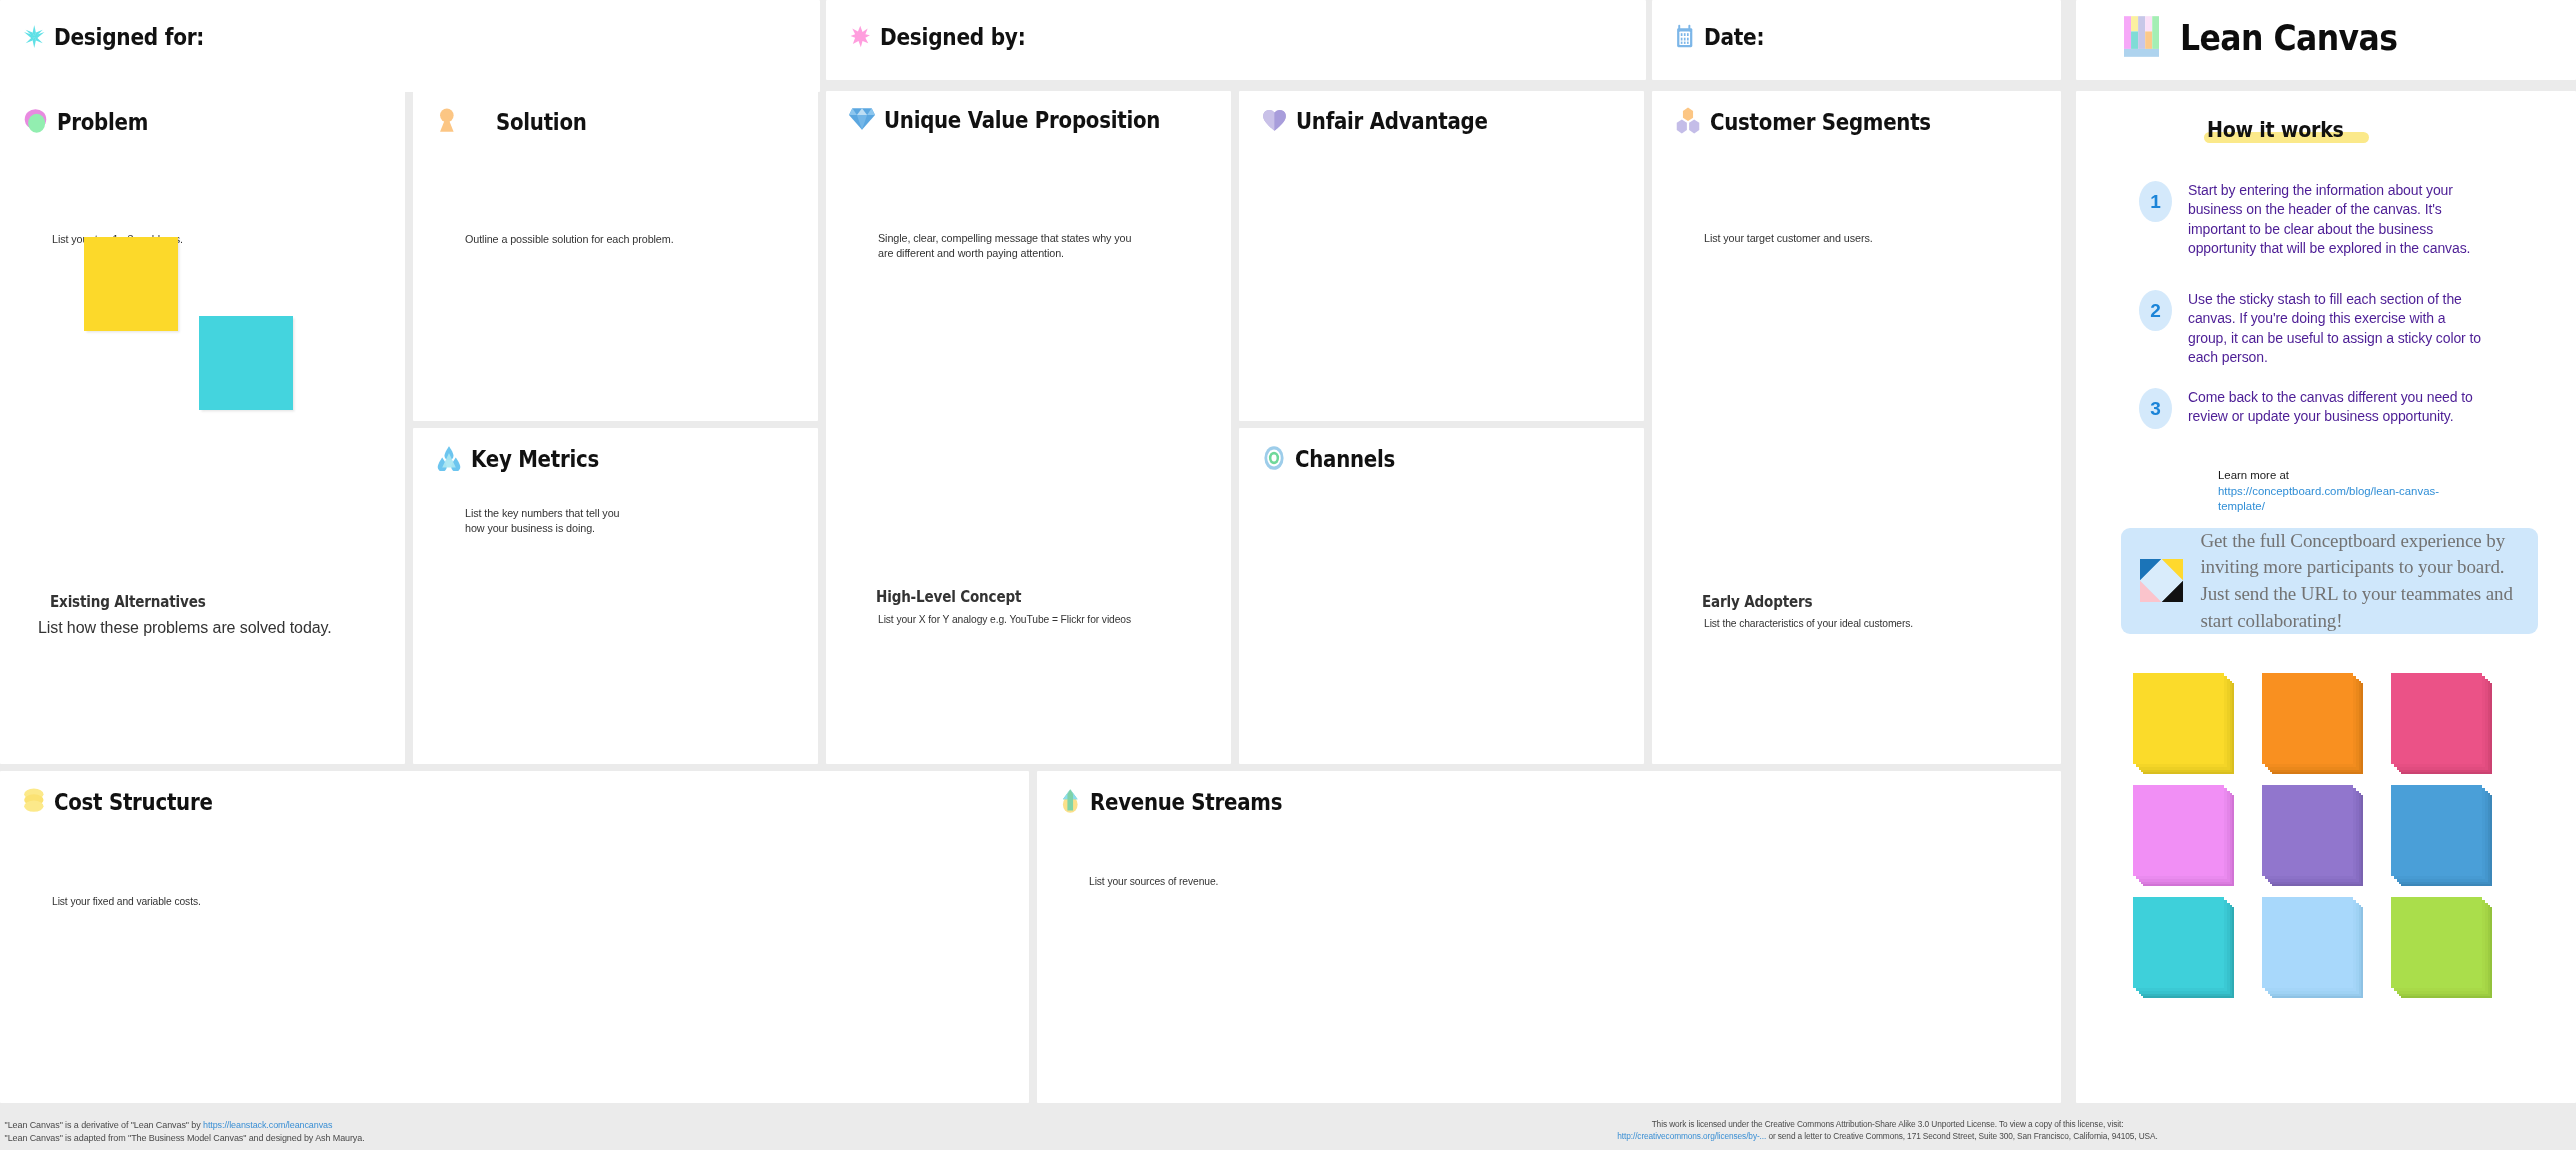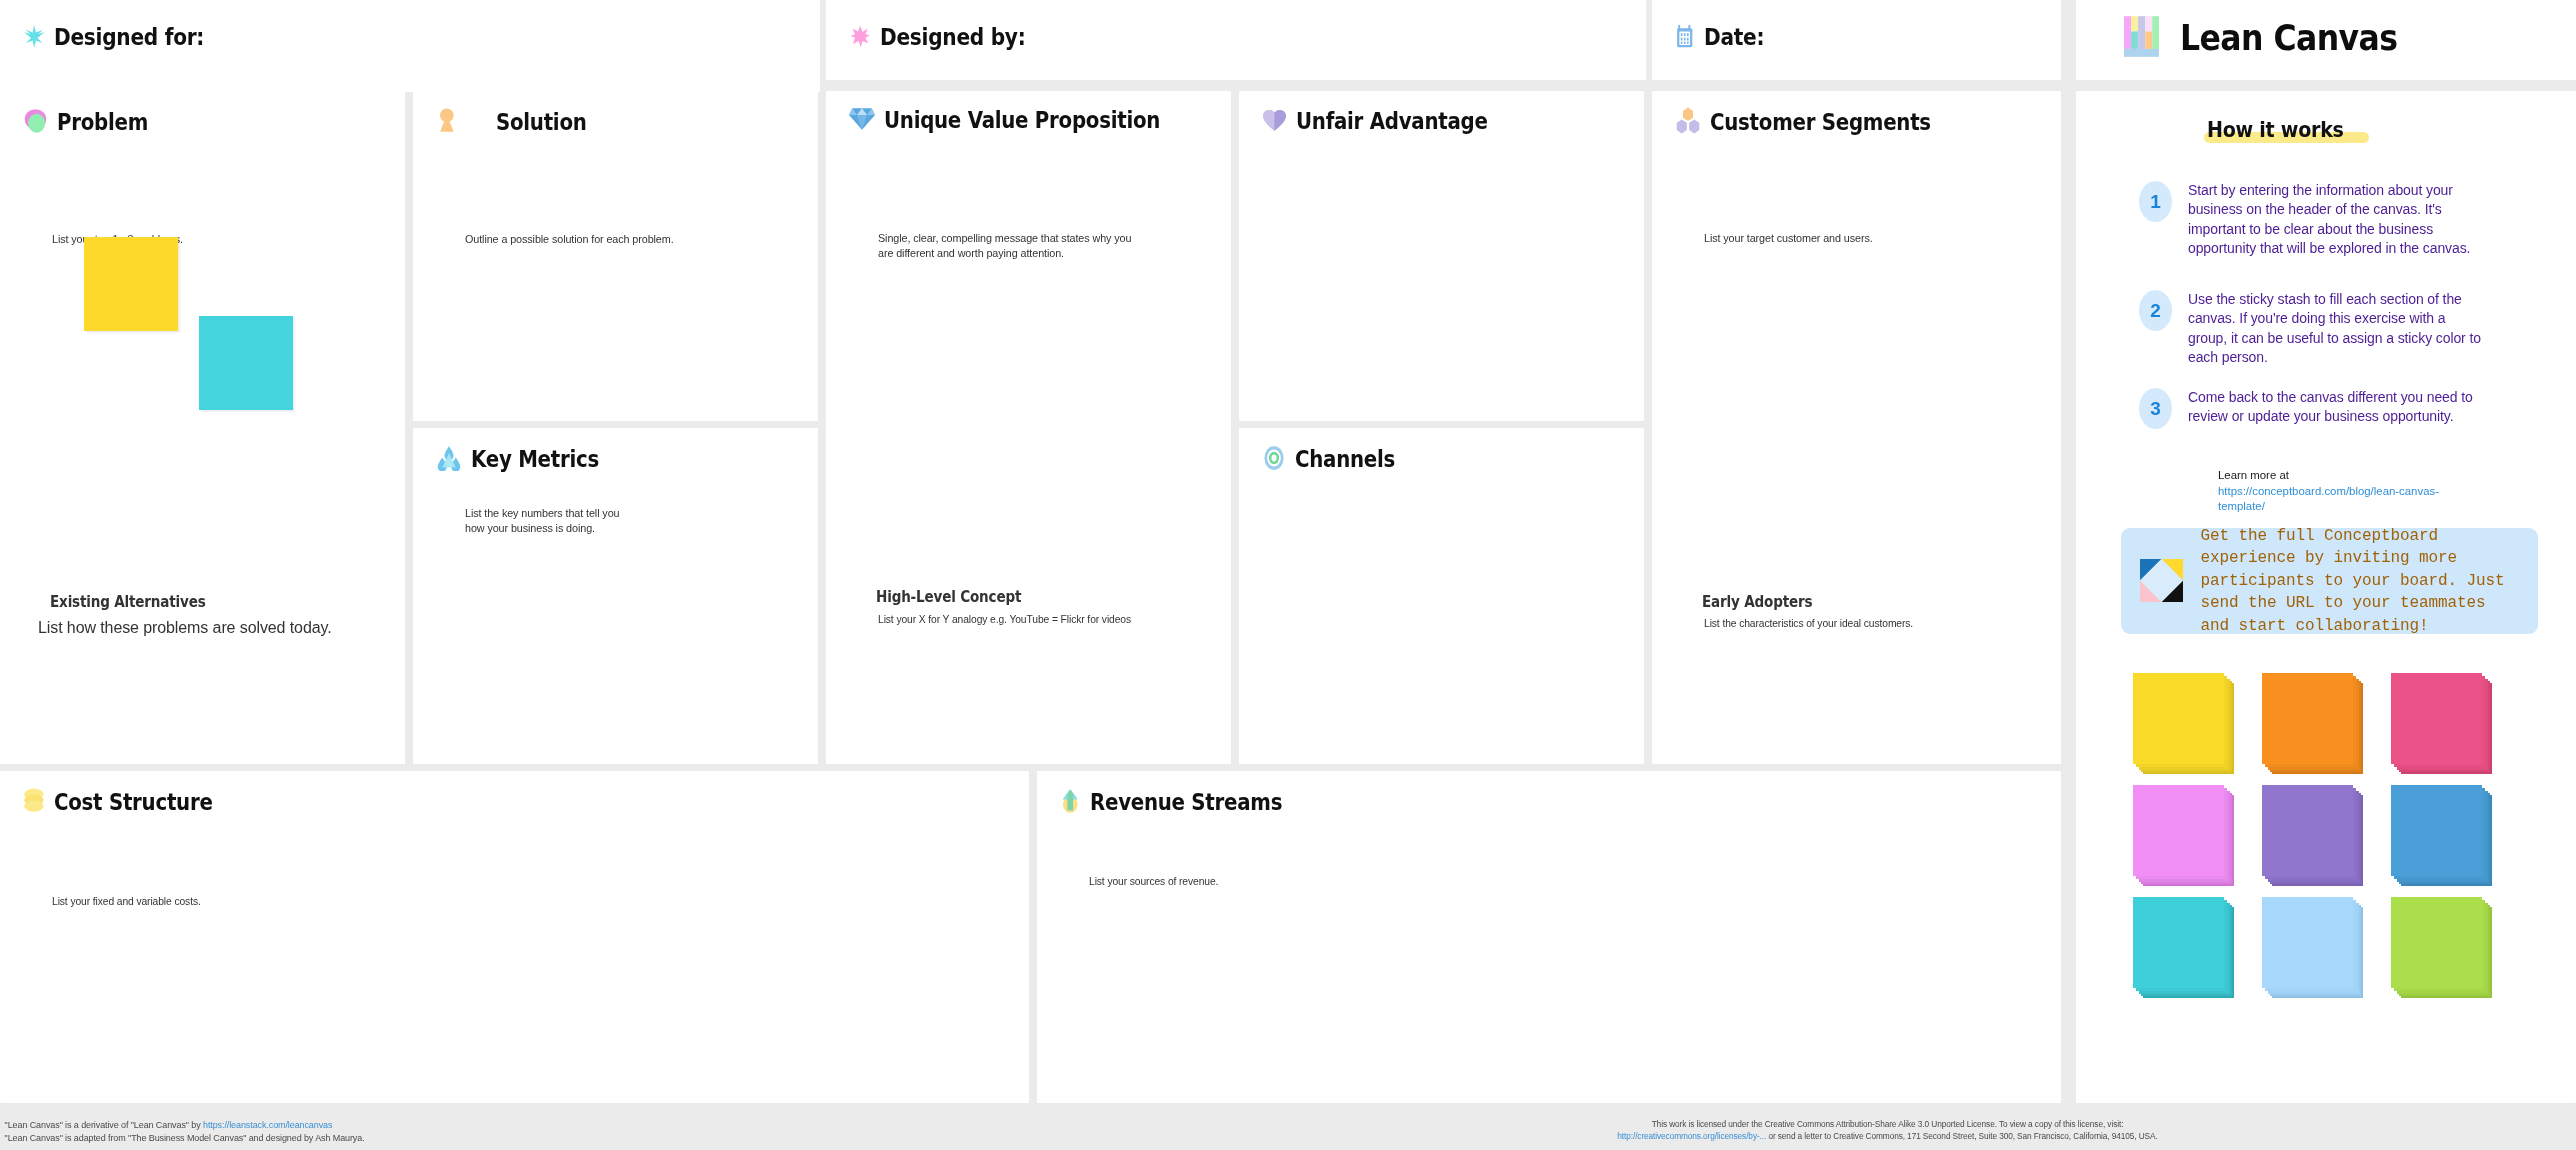--- a/index.html
+++ b/index.html
@@ -118,22 +118,22 @@
     font-size: 11.4px; color: #2f8ed6; line-height: 1.38;
     word-break: break-all; text-decoration: none; display: block;
   }
   .promo {
     position: absolute; left: 2121px; top: 528px;
     width: 417px; height: 106px;
     background: #cfe7fb; border-radius: 9px;
     display: flex; align-items: center; gap: 17px; padding: 0 19.4px;
   }
   .promo-text {
-    font-family: Liberation Mono, monospace;
-    font-size: 16px; line-height: 1.40; color: #a16207;
+    font-family: Liberation Serif, serif;
+    font-size: 19px; line-height: 1.40; color: #737373;
     letter-spacing: -0.1px;
   }
 
   
   .stash { position: absolute; }
   .stash-stack { position: absolute; width: 109px; height: 109px; }
   .stash-stack .pg { position: absolute; width: 91px; height: 91px; }
 
   
   .footer-left { position: absolute; left: 4.6px; top: 1119px; }

